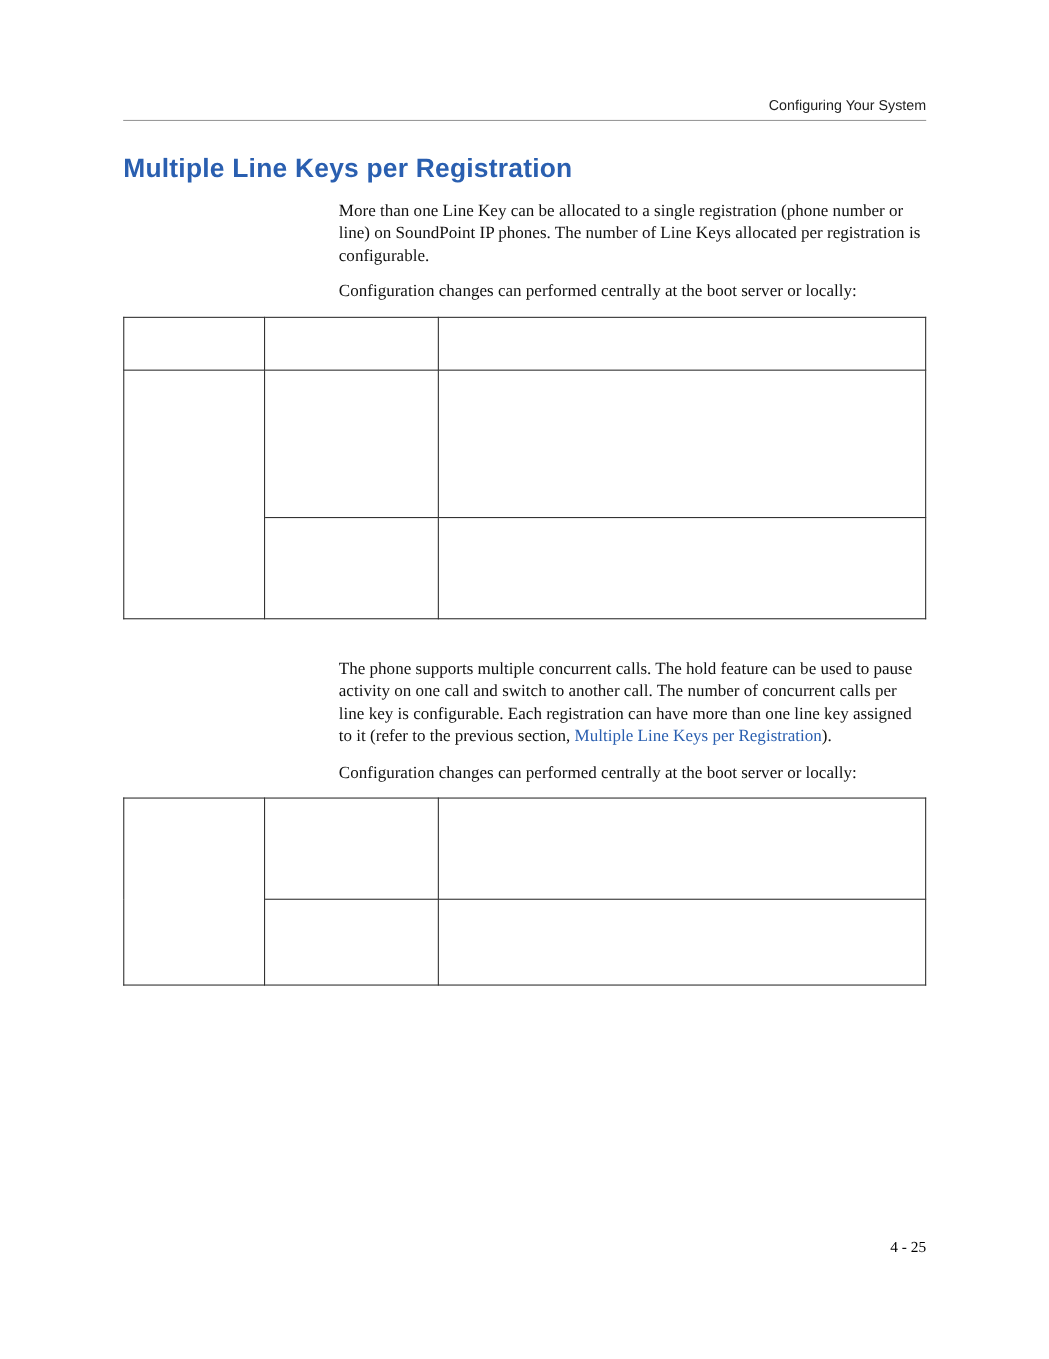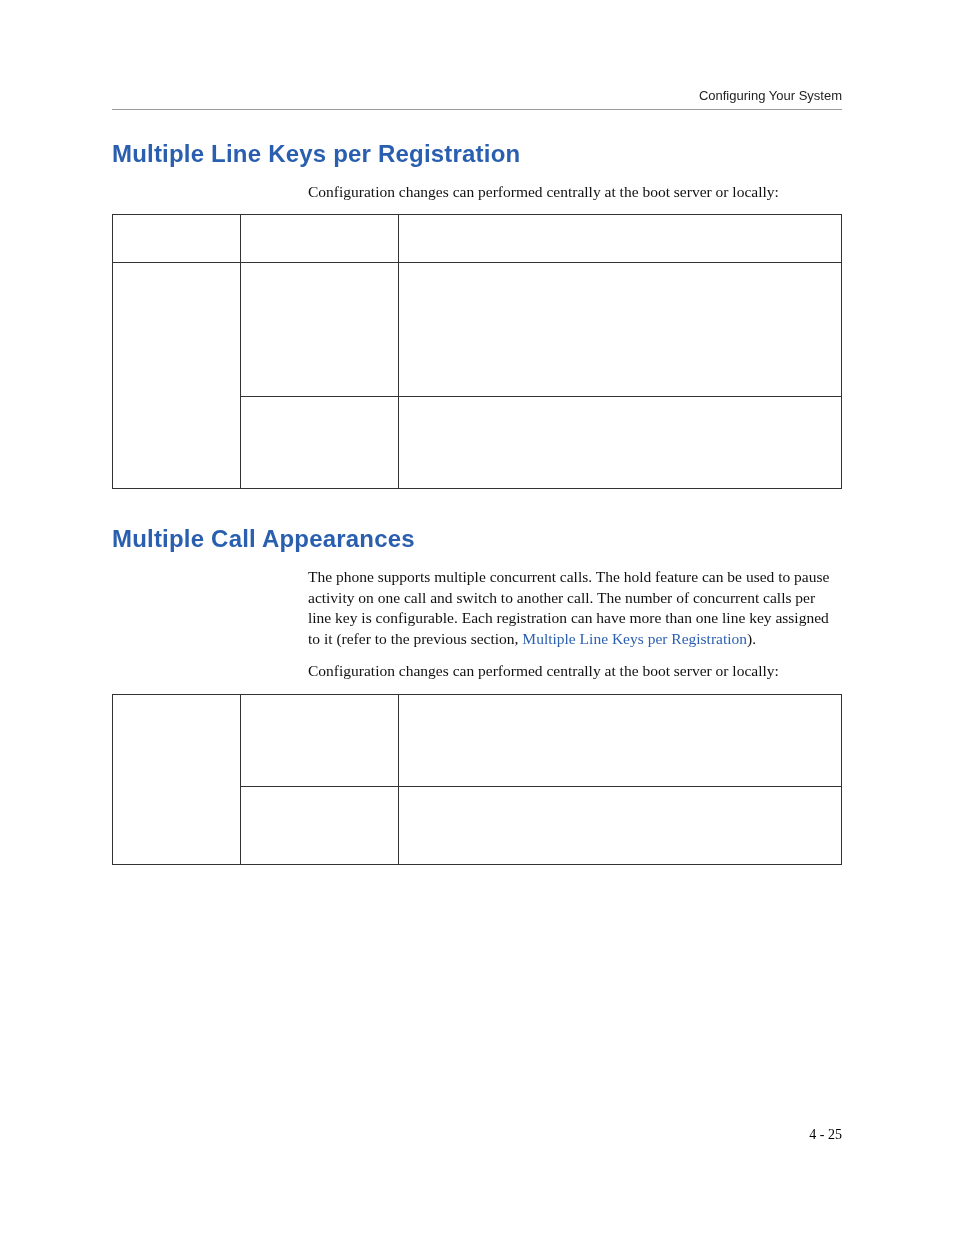--- a/index.html
+++ b/index.html
@@ -27,20 +27,21 @@
 <body>
 
 <div class="page">
 
   <div class="running-head">Configuring Your System</div>
   <hr class="top-rule">
 
   <div class="sec1">
     <h2 class="section">Multiple Line Keys per Registration</h2>
     <div class="body-col">
+      <p class="body">More than one Line Key can be allocated to a single registration (phone number or line) on SoundPoint IP phones. The number of Line Keys allocated per registration is configurable.</p>
       <p class="body">Configuration changes can performed centrally at the boot server or locally:</p>
     </div>
 
     <table class="cfg">
       <colgroup>
           <col class="c1">
           <col class="c2">
           <col class="c3">
         </colgroup>
       <tbody>
@@ -56,21 +57,20 @@
       </tr>
       <tr class="med">
         <td></td>
         <td></td>
       </tr>
     </tbody>
       </table>
   </div>
 
   <div>
-    <h2 class="section">Multiple Call Appearances</h2>
     <div class="body-col">
       <p class="body">
         <span>The phone supports multiple concurrent calls. The hold feature can be used to pause activity on one call and switch to another call. The number of concurrent calls per line key is configurable. Each registration can have more than one line key assigned to it (refer to the previous section, </span><a href="#" class="xref">Multiple Line Keys per Registration</a><span>).</span>
       </p>
       <p class="body">Configuration changes can performed centrally at the boot server or locally:</p>
     </div>
 
     <table class="cfg">
       <colgroup>
           <col class="c1">

